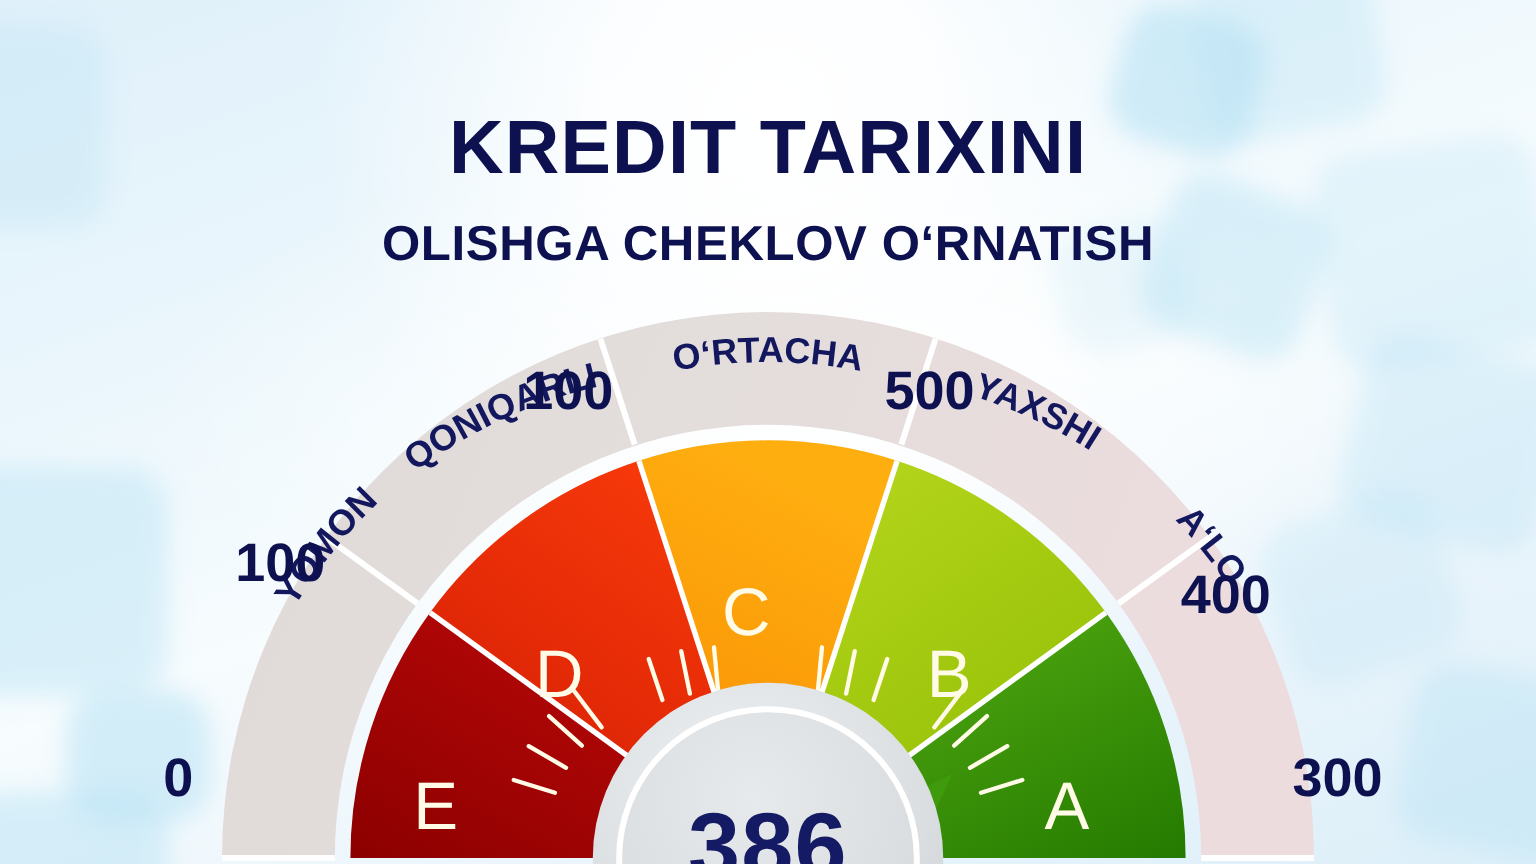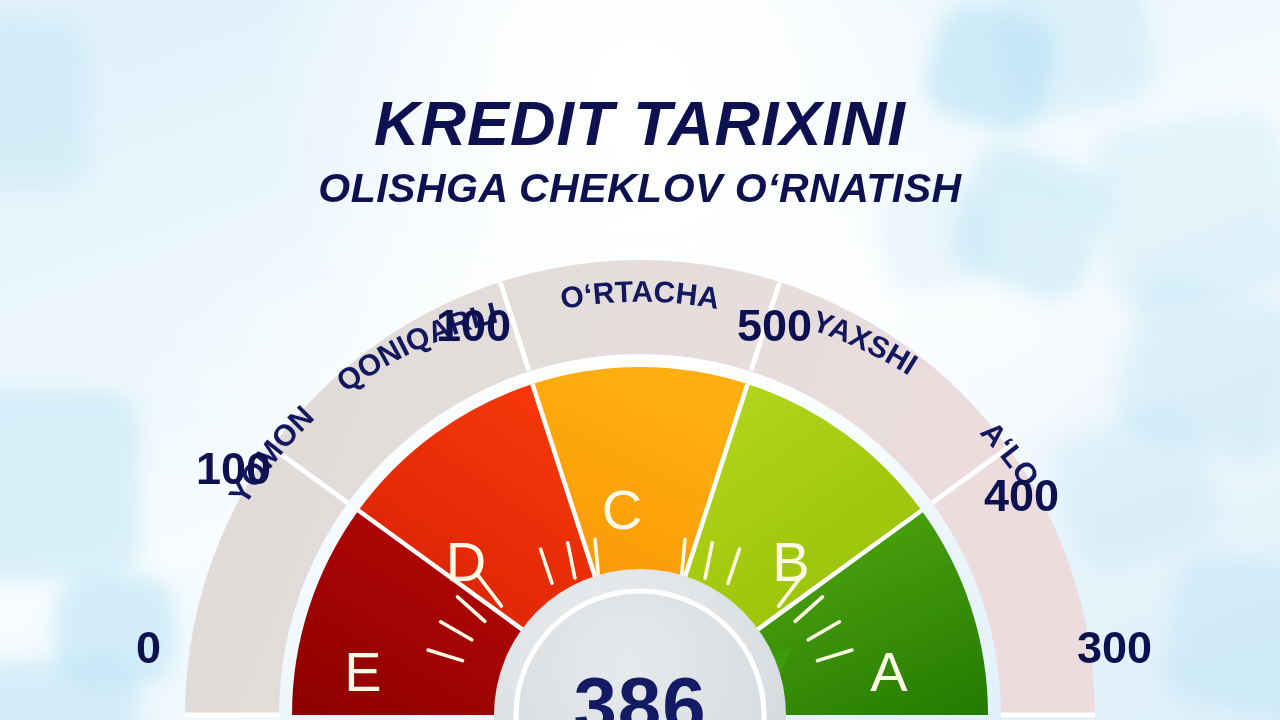--- a/index.html
+++ b/index.html
@@ -19,29 +19,28 @@
       radial-gradient(ellipse 70% 55% at 52% 48%, #ffffff 0%, rgba(255,255,255,0) 60%),
       linear-gradient(160deg,#dff0fa 0%,#eaf6fc 28%,#f7fcfe 52%,#e9f4fb 78%,#dceff9 100%);
   }
   .blob{position:absolute;background:#b7e2f4;opacity:.55;filter:blur(10px);}
   .diamond{border-radius:34px;}
 
   
   .headline{
     position:absolute;left:0;right:0;top:92px;text-align:center;z-index:8;
     color:#0d1150;
-    font-style:italic;
   }
   .headline .l1{
     font-size:63px;font-weight:bold;letter-spacing:1px;line-height:1.0;
     display:block;
   }
   .headline .l2{
     font-size:41px;font-weight:bold;letter-spacing:.5px;line-height:1.0;
-    display:block;margin-top:13px;
+    display:block;margin-top:28px;
   }
 
   
   #gauge-wrap{position:absolute;left:0;top:0;width:1280px;height:720px;z-index:5;}
   svg{display:block;}
 
   
   .tick-label{
     position:absolute;z-index:9;color:#0d1150;
     font-size:45px;font-weight:bold;letter-spacing:0px;

